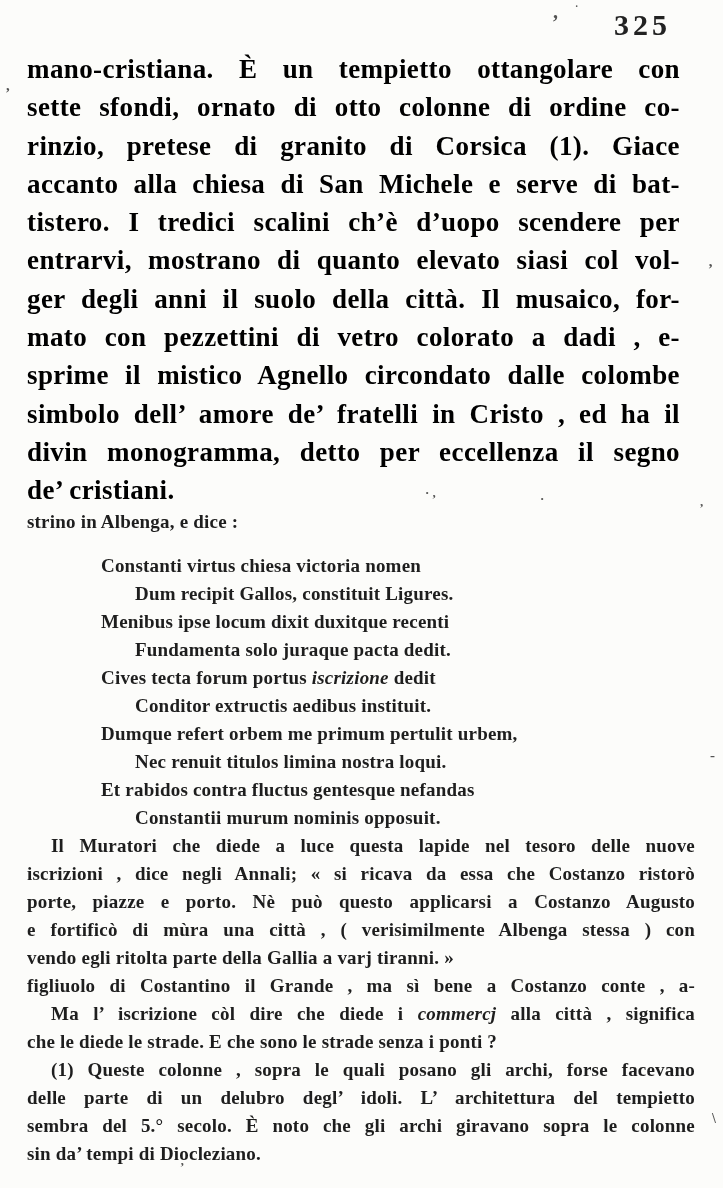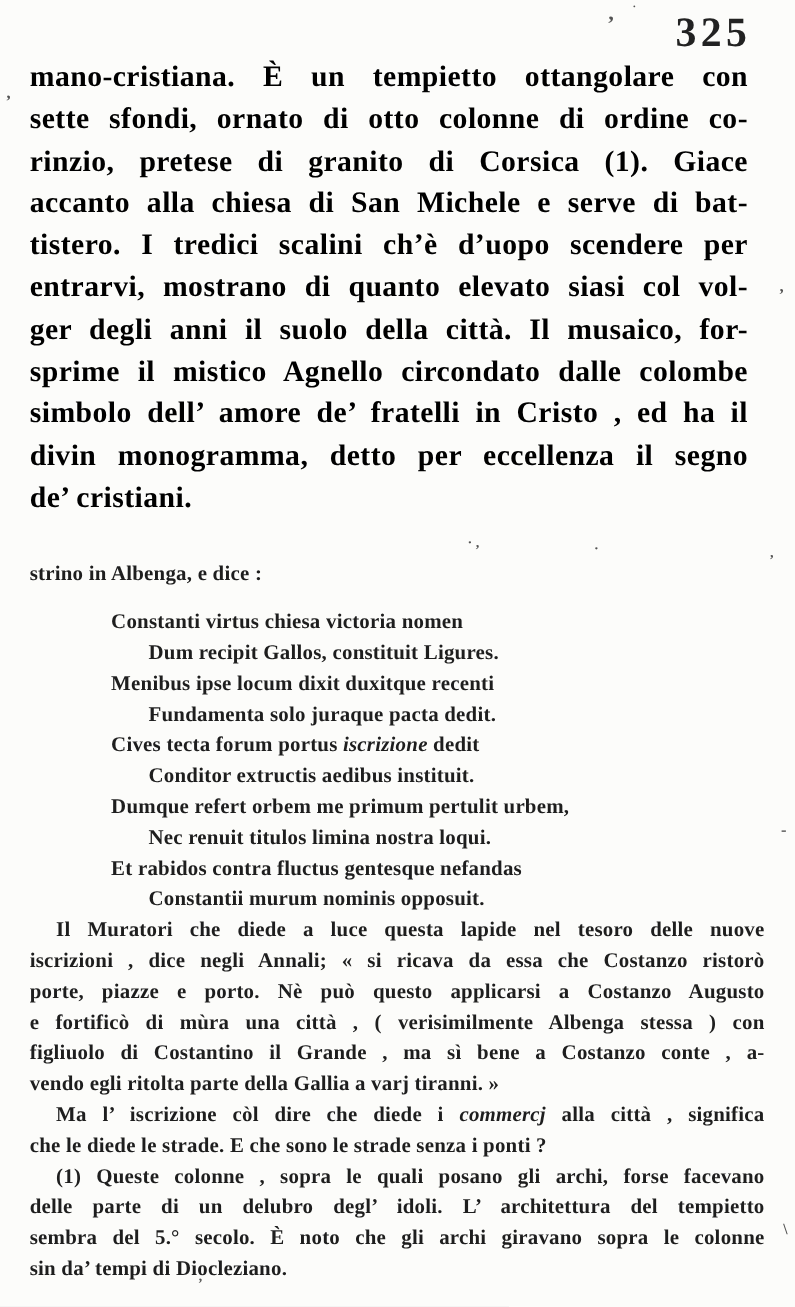--- a/index.html
+++ b/index.html
@@ -8,21 +8,21 @@
     width:723px;height:1188px;
     margin:0 auto;
     background:#fcfcfa;
     color:#1c1c1c;
     overflow:hidden;
     font-family:"Liberation Serif", serif;
   }
   
   .pagenum{
     position:absolute;top:8px;left:614px;
-    font-size:38px;font-weight:bold;letter-spacing:4px;
+    font-size:30px;font-weight:bold;letter-spacing:4px;
     color:#222;
   }
   
   .main{
     position:absolute;left:27px;top:50px;width:653px;
     font-size:27px;line-height:38.3px;font-weight:bold;
     letter-spacing:.4px;
     color:#000000;
   }
   .main .line{
@@ -63,20 +63,21 @@
   <div class="pagenum">325</div>
 
   <div class="main">
     <div class="line">mano-cristiana. È un tempietto ottangolare con</div>
     <div class="line">sette sfondi, ornato di otto colonne di ordine co-</div>
     <div class="line">rinzio, pretese di granito di Corsica (1). Giace</div>
     <div class="line">accanto alla chiesa di San Michele e serve di bat-</div>
     <div class="line">tistero. I tredici scalini ch’è d’uopo scendere per</div>
     <div class="line">entrarvi, mostrano di quanto elevato siasi col vol-</div>
     <div class="line">ger degli anni il suolo della città. Il musaico, for-</div>
+    <div class="line">mato con pezzettini di vetro colorato a dadi , e-</div>
     <div class="line">sprime il mistico Agnello circondato dalle colombe</div>
     <div class="line">simbolo dell’ amore de’ fratelli in Cristo , ed ha il</div>
     <div class="line">divin monogramma, detto per eccellenza il segno</div>
     <div class="line last">de’ cristiani.</div>
   </div>
 
   <div class="small">
 
     <div class="line last">strino in Albenga, e dice :</div>
 
@@ -91,22 +92,22 @@
       <div class="vline pent"><span>Nec renuit titulos limina nostra loqui.</span><span class="it"></span><span></span></div>
       <div class="vline"><span>Et rabidos contra fluctus gentesque nefandas</span><span class="it"></span><span></span></div>
       <div class="vline pent"><span>Constantii murum nominis opposuit.</span><span class="it"></span><span></span></div>
     </div>
 
     <div class="para">
       <div class="line indent">Il Muratori che diede a luce questa lapide nel tesoro delle nuove</div>
       <div class="line">iscrizioni , dice negli Annali; « si ricava da essa che Costanzo ristorò</div>
       <div class="line">porte, piazze e porto. Nè può questo applicarsi a Costanzo Augusto</div>
       <div class="line">e fortificò di mùra una città , ( verisimilmente Albenga stessa ) con</div>
+      <div class="line last">vendo egli ritolta parte della Gallia a varj tiranni. »</div>
       <div class="line">figliuolo di Costantino il Grande , ma sì bene a Costanzo conte , a-</div>
-      <div class="line last">vendo egli ritolta parte della Gallia a varj tiranni. »</div>
     </div>
 
     <div class="para">
       <div class="line indent"><span>Ma l’ iscrizione còl dire che diede i </span><span class="it">commercj</span><span> alla città , significa</span></div>
       <div class="line last">che le diede le strade. E che sono le strade senza i ponti ?</div>
     </div>
 
     <div class="para">
       <div class="line indent">(1) Queste colonne , sopra le quali posano gli archi, forse facevano</div>
       <div class="line">delle parte di un delubro degl’ idoli. L’ architettura del tempietto</div>

